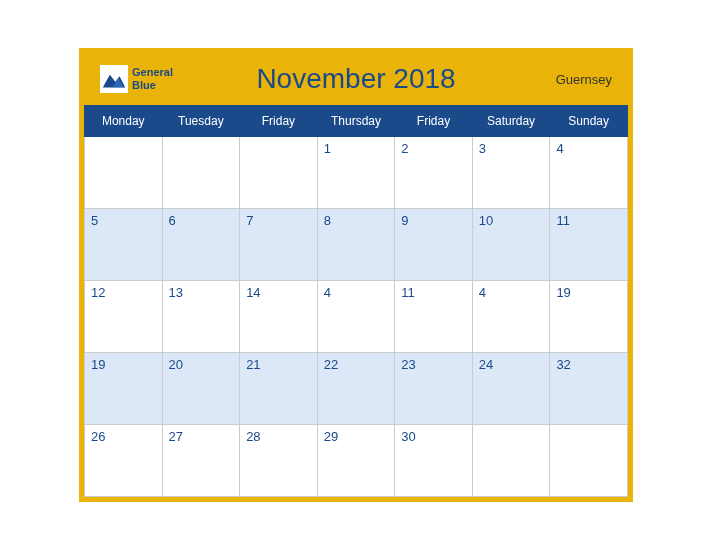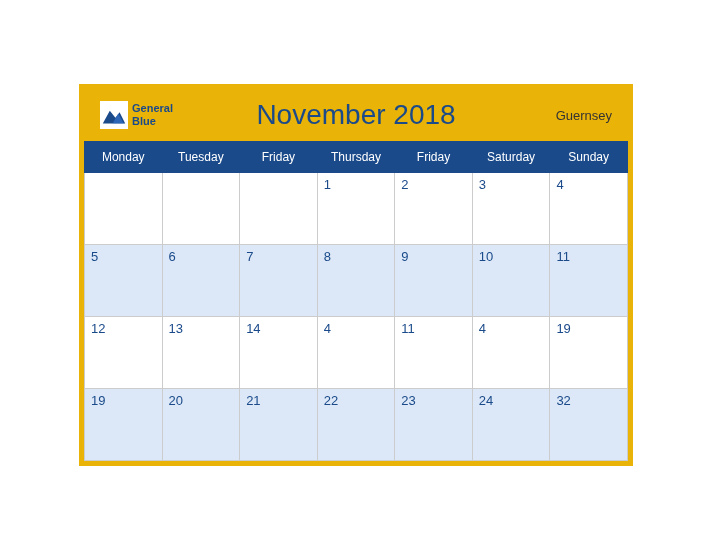--- a/index.html
+++ b/index.html
@@ -153,15 +153,24 @@
         </tr>
         <tr>
           <td>19</td>
           <td>20</td>
           <td>21</td>
           <td>22</td>
           <td>23</td>
           <td>24</td>
           <td>32</td>
         </tr>
+        <tr>
+          <td>26</td>
+          <td>27</td>
+          <td>28</td>
+          <td>29</td>
+          <td>30</td>
+          <td class="empty"></td>
+          <td class="empty"></td>
+        </tr>
       </tbody>
   </table>
 </div>
 
 </body></html>

